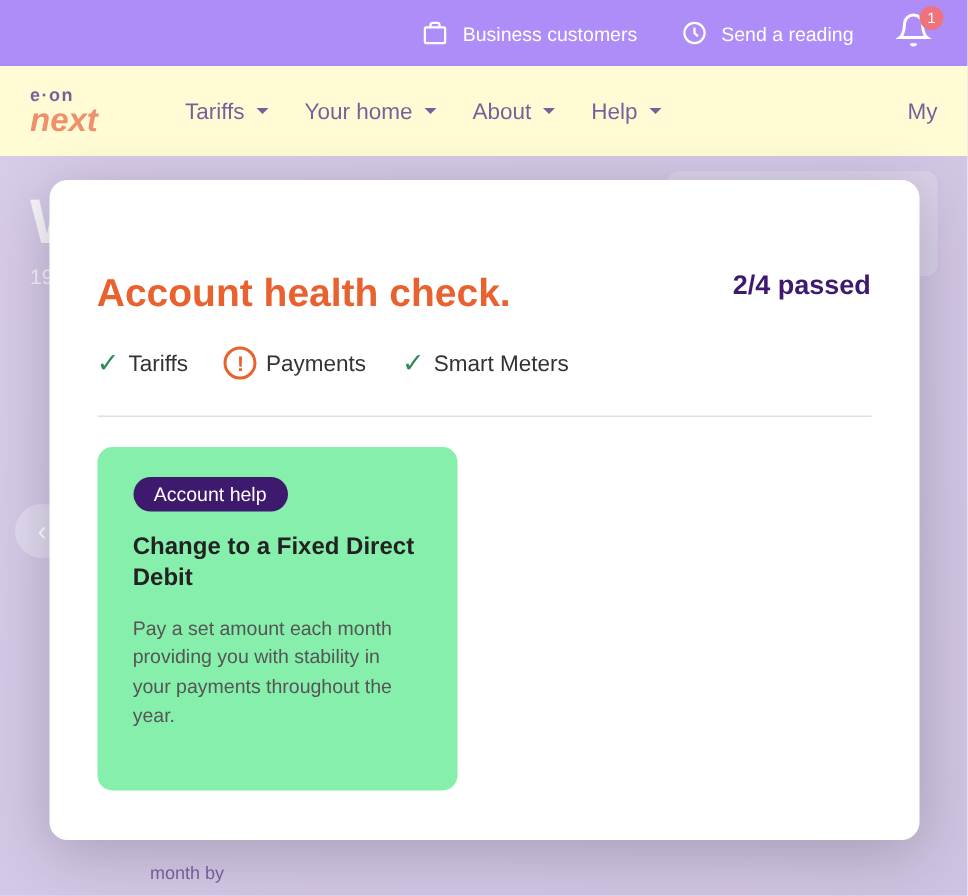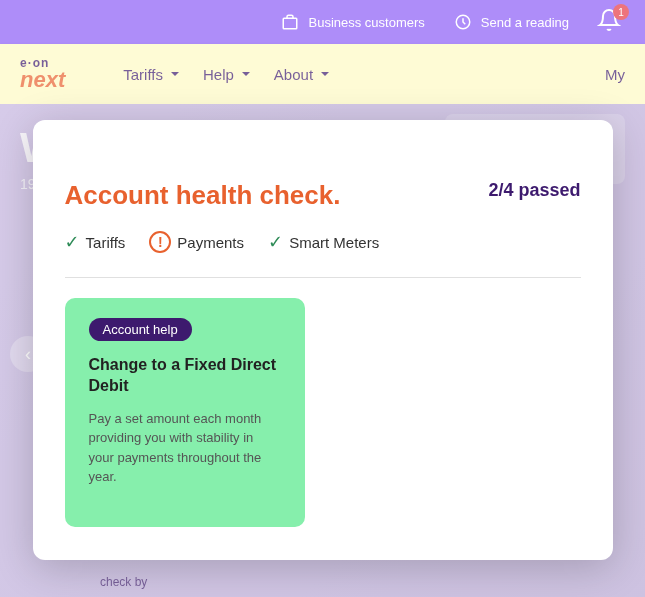--- a/index.html
+++ b/index.html
@@ -336,50 +336,56 @@
     <span class="logo-next">next</span>
   </div>
   <div class="nav-items">
     <div class="nav-item">
       <span>Tariffs</span>
       <svg viewBox="0 0 24 24">
           <path d="M6 9l6 6 6-6"></path>
         </svg>
     </div>
     <div class="nav-item">
-      <span>Help</span>
+      <span>Your home</span>
       <svg viewBox="0 0 24 24">
           <path d="M6 9l6 6 6-6"></path>
         </svg>
     </div>
     <div class="nav-item">
       <span>About</span>
       <svg viewBox="0 0 24 24">
           <path d="M6 9l6 6 6-6"></path>
         </svg>
     </div>
+    <div class="nav-item">
+      <span>Help</span>
+      <svg viewBox="0 0 24 24">
+          <path d="M6 9l6 6 6-6"></path>
+        </svg>
+    </div>
   </div>
   <div class="nav-my">
     <span>My</span>
   </div>
 </div>
 
 <div class="bg-content">
   <div class="bg-text">Wo</div>
   <div class="bg-address">192 G</div>
 
   <div class="bg-arrow-left">‹</div>
   <div class="bg-arrow-right">›</div>
 
   <div class="bg-right-card">
     <div style="font-weight:600; color:#3d1a6e;">t paym</div>
     <div style="margin-top:4px; color:#3d1a6e;">payme ment is s after issued.</div>
   </div>
 
-  <div class="bg-bottom-text">check by</div>
+  <div class="bg-bottom-text">month by</div>
 </div>
 
 <div class="modal-overlay">
   <div class="modal">
 
     <div class="modal-header">
       <div class="modal-title">Account health check.</div>
       <div class="modal-score">2/4 passed</div>
     </div>
 

